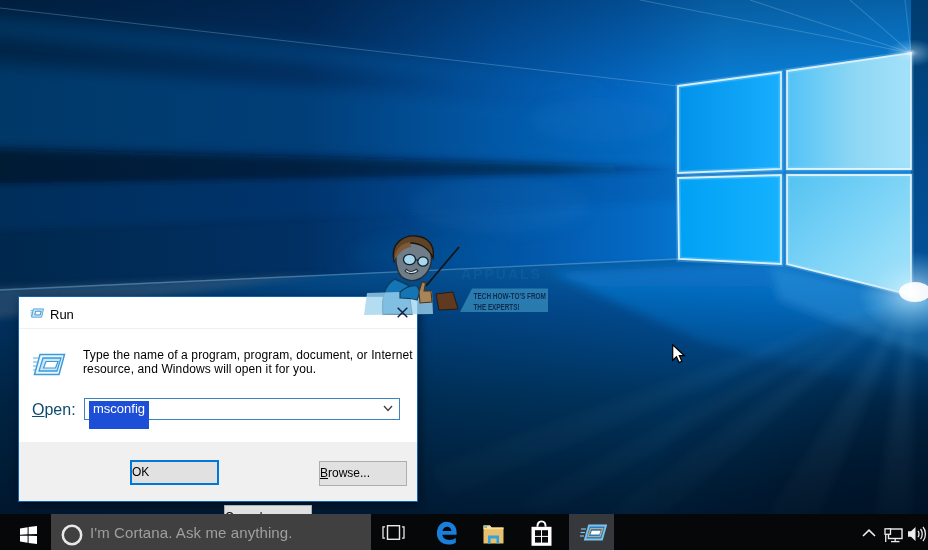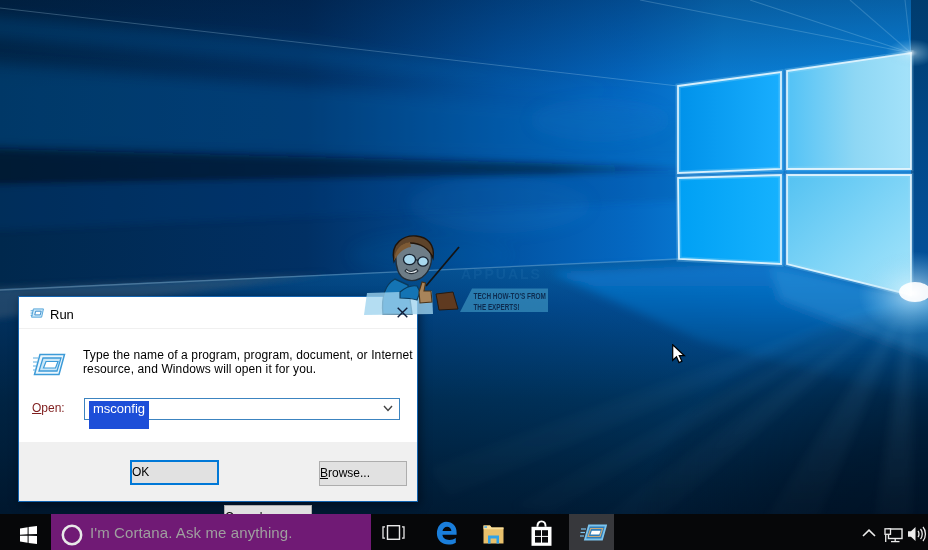--- a/index.html
+++ b/index.html
@@ -9,28 +9,28 @@
   #dlg{position:absolute;left:18px;top:296px;width:398px;height:204px;background:#fff;
        border:1px solid #1263af;box-shadow:2px 3px 9px rgba(0,0,10,.5);}
   #dlg .titlebar{position:absolute;left:0;top:0;width:100%;height:31px;background:#fff;}
   #dlg .title{position:absolute;left:31px;top:9.5px;font-size:13px;color:#000;}
   #dlg .footer{position:absolute;left:0;top:145px;width:100%;height:59px;background:#f0f0f0;}
   .btn{position:absolute;width:86px;height:23px;background:#e1e1e1;border:1px solid #adadad;
        font-size:12px;color:#000;line-height:23px;}
   #okbtn{left:111px;top:163px;border:2px solid #0078d7;width:85px;height:21px;line-height:21px;}
   #cancelbtn{left:205px;top:164px;margin-top:44px;}
   #browsebtn{left:300px;top:164px;}
-  #openlbl{position:absolute;left:13px;top:104px;font-size:12px;color:#7f1d1d;}
+  #openlbl{position:absolute;left:13px;top:104px;font-size:16px;color:#0c4a6e;}
   #inputbox{position:absolute;left:65px;top:101px;width:314px;height:20px;background:#fff;
             border:1px solid #3c84c0;}
   #seltext{position:absolute;left:4px;top:2px;height:28px;background:#1d4ed8;color:#fff;
            font-size:13px;line-height:16px;padding:0 4px;}
   #desc{position:absolute;left:64px;top:52px;width:330px;font-size:12px;letter-spacing:0.12px;line-height:13.5px;color:#000;}
   #taskbar{position:absolute;left:0;top:514px;width:928px;height:36px;background:#060709;}
-  #searchbox{position:absolute;left:51px;top:0;width:320px;height:36px;background:#701a75;}
+  #searchbox{position:absolute;left:51px;top:0;width:320px;height:36px;background:#404040;}
   #cortanatext{position:absolute;left:39px;top:10px;font-size:15px;color:#9f9f9f;letter-spacing:0.1px;}
   #runbtnbar{position:absolute;left:569px;top:0;width:45px;height:36px;background:#37383c;}
   .abs{position:absolute;}
 </style>
 </head>
 <body>
 <svg id="wall" width="928" height="550" viewBox="0 0 928 550">
   <defs>
     <filter id="b3" x="-20%" y="-20%" width="140%" height="140%">
         <feGaussianBlur stdDeviation="3"></feGaussianBlur>

